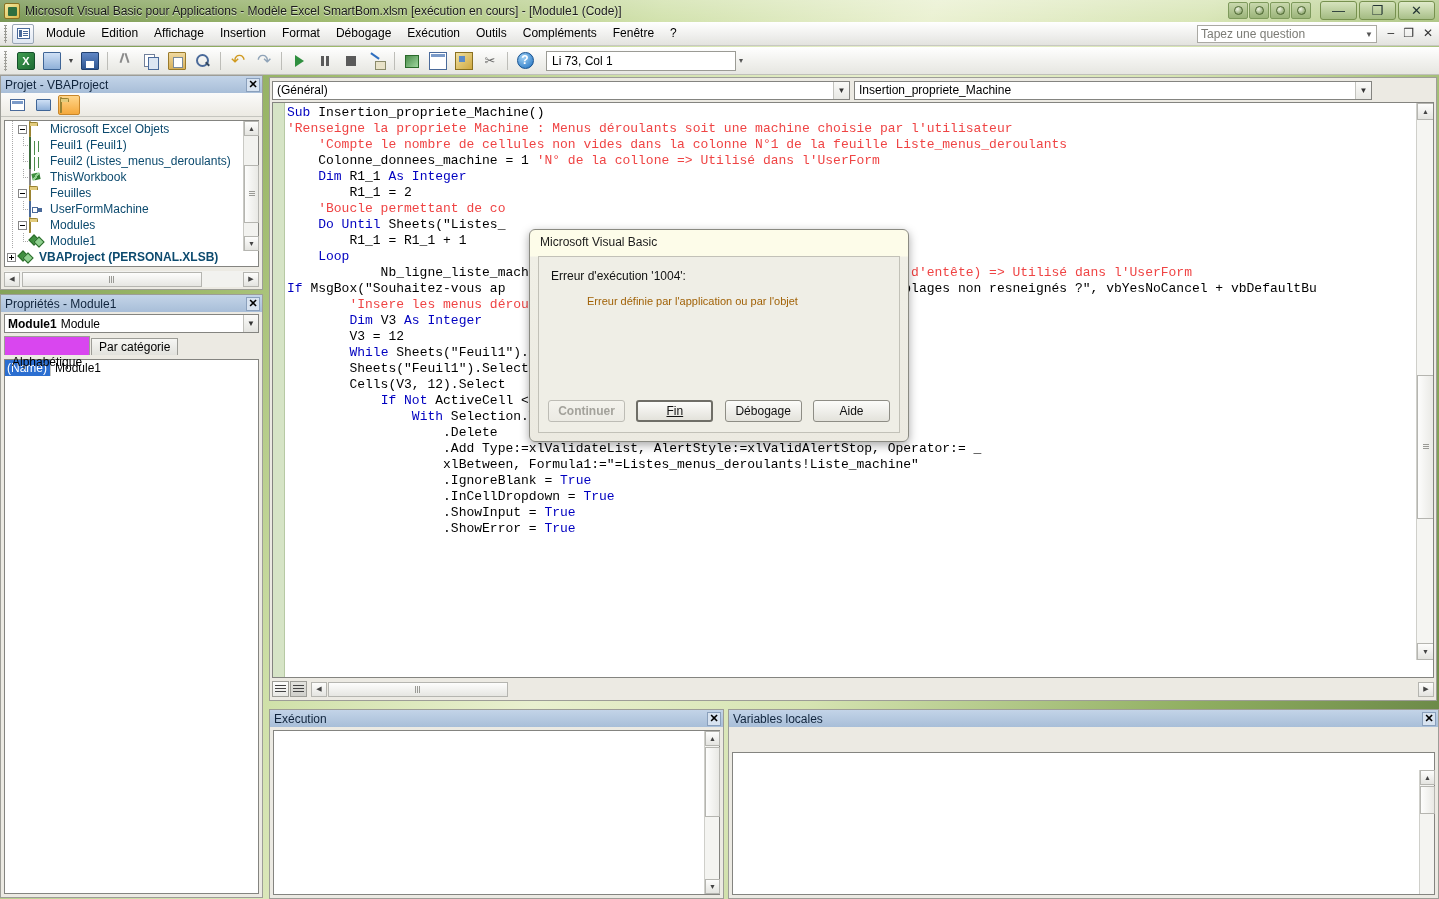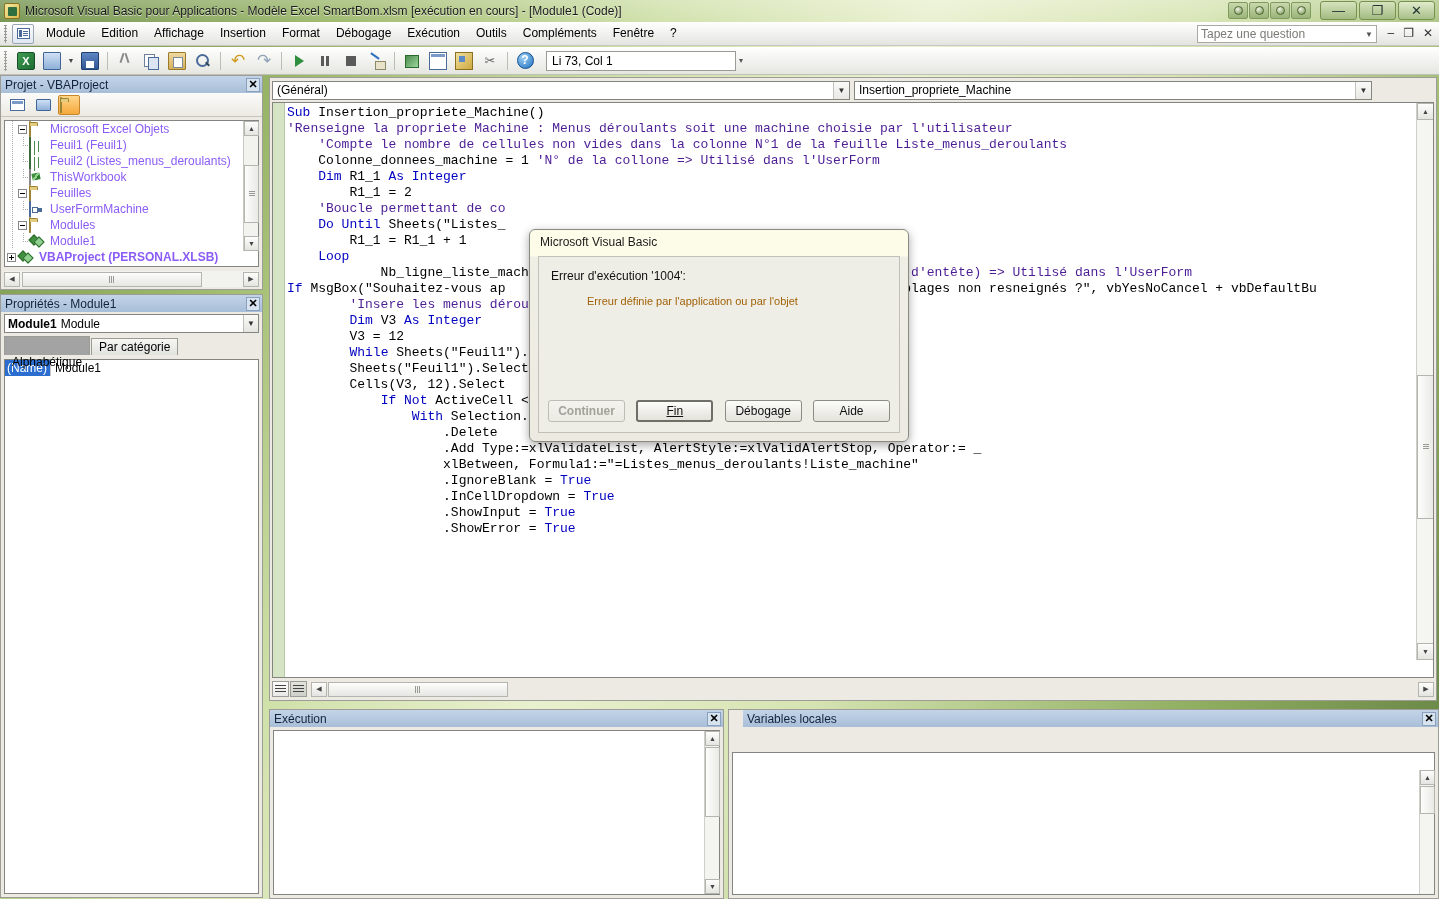--- a/index.html
+++ b/index.html
@@ -160,21 +160,21 @@
     display: flex; align-items: center; justify-content: center;
     border: 1px solid transparent;
   }
   .pbtn.active { background: linear-gradient(180deg,#ffd68a,#f5a93c); border: 1px solid #c8862a; border-radius: 2px; }
   #proj-tree {
     position: absolute; left: 3px; top: 44px; right: 3px; bottom: 22px;
     background: #fff; border: 1px solid #848480; overflow: hidden;
   }
   .tree-row {
     height: 16px; display: flex; align-items: center;
-    font-size: 12px; color: #8b5cf6; white-space: nowrap; padding-left: 2px;
+    font-size: 12px; color: #0c4a6e; white-space: nowrap; padding-left: 2px;
   }
   .tw { width: 11px; height: 16px; flex: none; position: relative; }
   .tw.dots::before {
     content: ""; position: absolute; left: 5px; top: 0; bottom: 0; width: 1px;
     background-image: linear-gradient(#a9a9a9 50%, transparent 50%);
     background-size: 1px 2px;
   }
   .tw.elbow::before {
     content: ""; position: absolute; left: 5px; top: 0; height: 8px; width: 1px;
     background-image: linear-gradient(#a9a9a9 50%, transparent 50%);
@@ -302,21 +302,21 @@
     font-size: 8px; color: #333; background: linear-gradient(180deg,#fafaf8,#e4e4e0);
     border-left: 1px solid #c0c0bb;
   }
   #props-tabs { margin: 4px 3px 0 3px; height: 18px; display: flex; align-items: flex-end; }
   .ptab {
     height: 17px; padding: 1px 7px 0 7px; font-size: 12px;
     background: linear-gradient(180deg,#f6f6f3,#e2e2dd);
     border: 1px solid #9d9d97; border-bottom: none;
     margin-right: 1px;
   }
-  .ptab.sel { background: #a3a3a3; height: 18px; padding-top: 18px; position: relative; z-index: 2; }
+  .ptab.sel { background: #d946ef; height: 18px; padding-top: 18px; position: relative; z-index: 2; }
   #props-grid {
     position: absolute; left: 3px; right: 3px; top: 64px; bottom: 3px;
     background: #fff; border: 1px solid #848480;
   }
   .prop-row { height: 16px; display: flex; align-items: stretch; font-size: 12px; }
   .prop-name {
     width: 45px; background: #2b6ed0; color: #fff; padding-left: 2px;
     display: flex; align-items: center; flex: none;
   }
   .prop-val {
@@ -347,21 +347,21 @@
   #code-margin {
     position: absolute; left: 0; top: 0; width: 12px; bottom: 0;
     background: #d6e4c6; border-right: 1px solid #b7c9a4;
   }
   #code-text {
     position: absolute; left: 14px; top: 2px; right: 18px; bottom: 0;
     font-family: "Liberation Mono", "DejaVu Sans Mono", monospace;
     font-size: 13px; line-height: 16px; white-space: pre; color: #000;
   }
   .c-kw { color: #0000c0; }
-  .c-cm { color: #4c1d95; }
+  .c-cm { color: #ef4444; }
   #code-vscroll {
     position: absolute; right: 0; top: 0; width: 17px; bottom: 17px;
     background: #f5f5f2; border-left: 1px solid #cfcfca;
   }
   #code-vscroll .sb-arrow { width: 17px; height: 17px; }
   #code-vscroll .sb-thumb { width: 17px; }
   #code-hscroll {
     position: absolute; left: 2px; right: 2px; bottom: 2px; height: 18px;
     display: flex; align-items: center;
   }
@@ -388,21 +388,21 @@
     background: #fff; border: 1px solid #848480;
   }
   #exec-vscroll {
     position: absolute; right: 0; top: 0; width: 15px; bottom: 0;
     background: #f4f4f1; border-left: 1px solid #cfcfca;
   }
 
   
   #locals {
     position: absolute; left: 728px; top: 709px; width: 711px; height: 190px;
-    background: #eceae3; border: 1px solid #9d9d97; padding-left: 14px;
+    background: #eceae3; border: 1px solid #9d9d97;
   }
   #locals-ctx {
     position: absolute; left: 3px; top: 21px; right: 3px; height: 18px;
     background: #f3f3f0; border: 1px solid #b9b9b4;
     display: flex; align-items: center; padding-left: 4px; font-size: 12px; color: #2b2b2b;
   }
   #locals-ctx .dots-btn {
     margin-left: auto; width: 20px; height: 16px; margin-right: 1px;
     background: linear-gradient(180deg,#fbfbf9,#e6e6e2); border: 1px solid #a8a8a3;
     display: flex; align-items: center; justify-content: center; font-size: 10px; color: #333;

